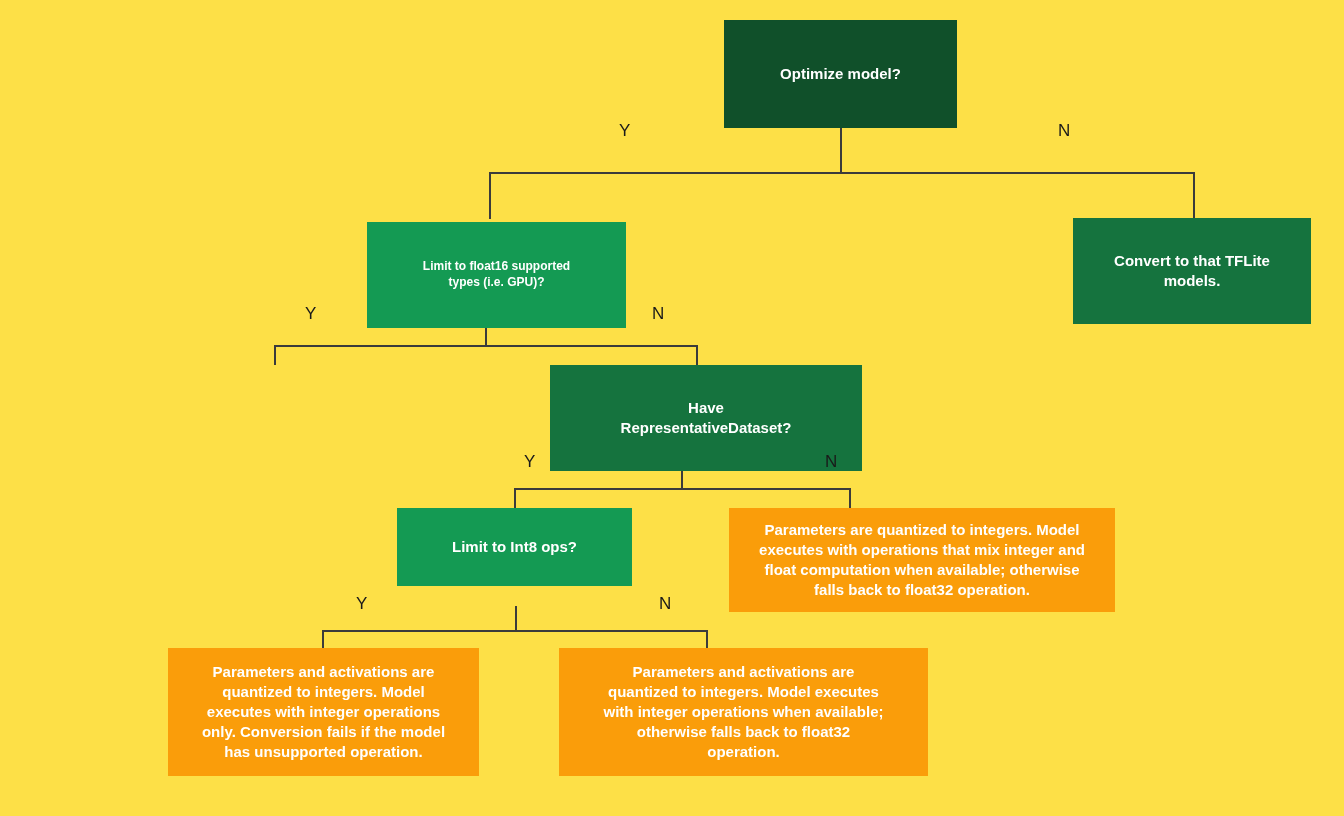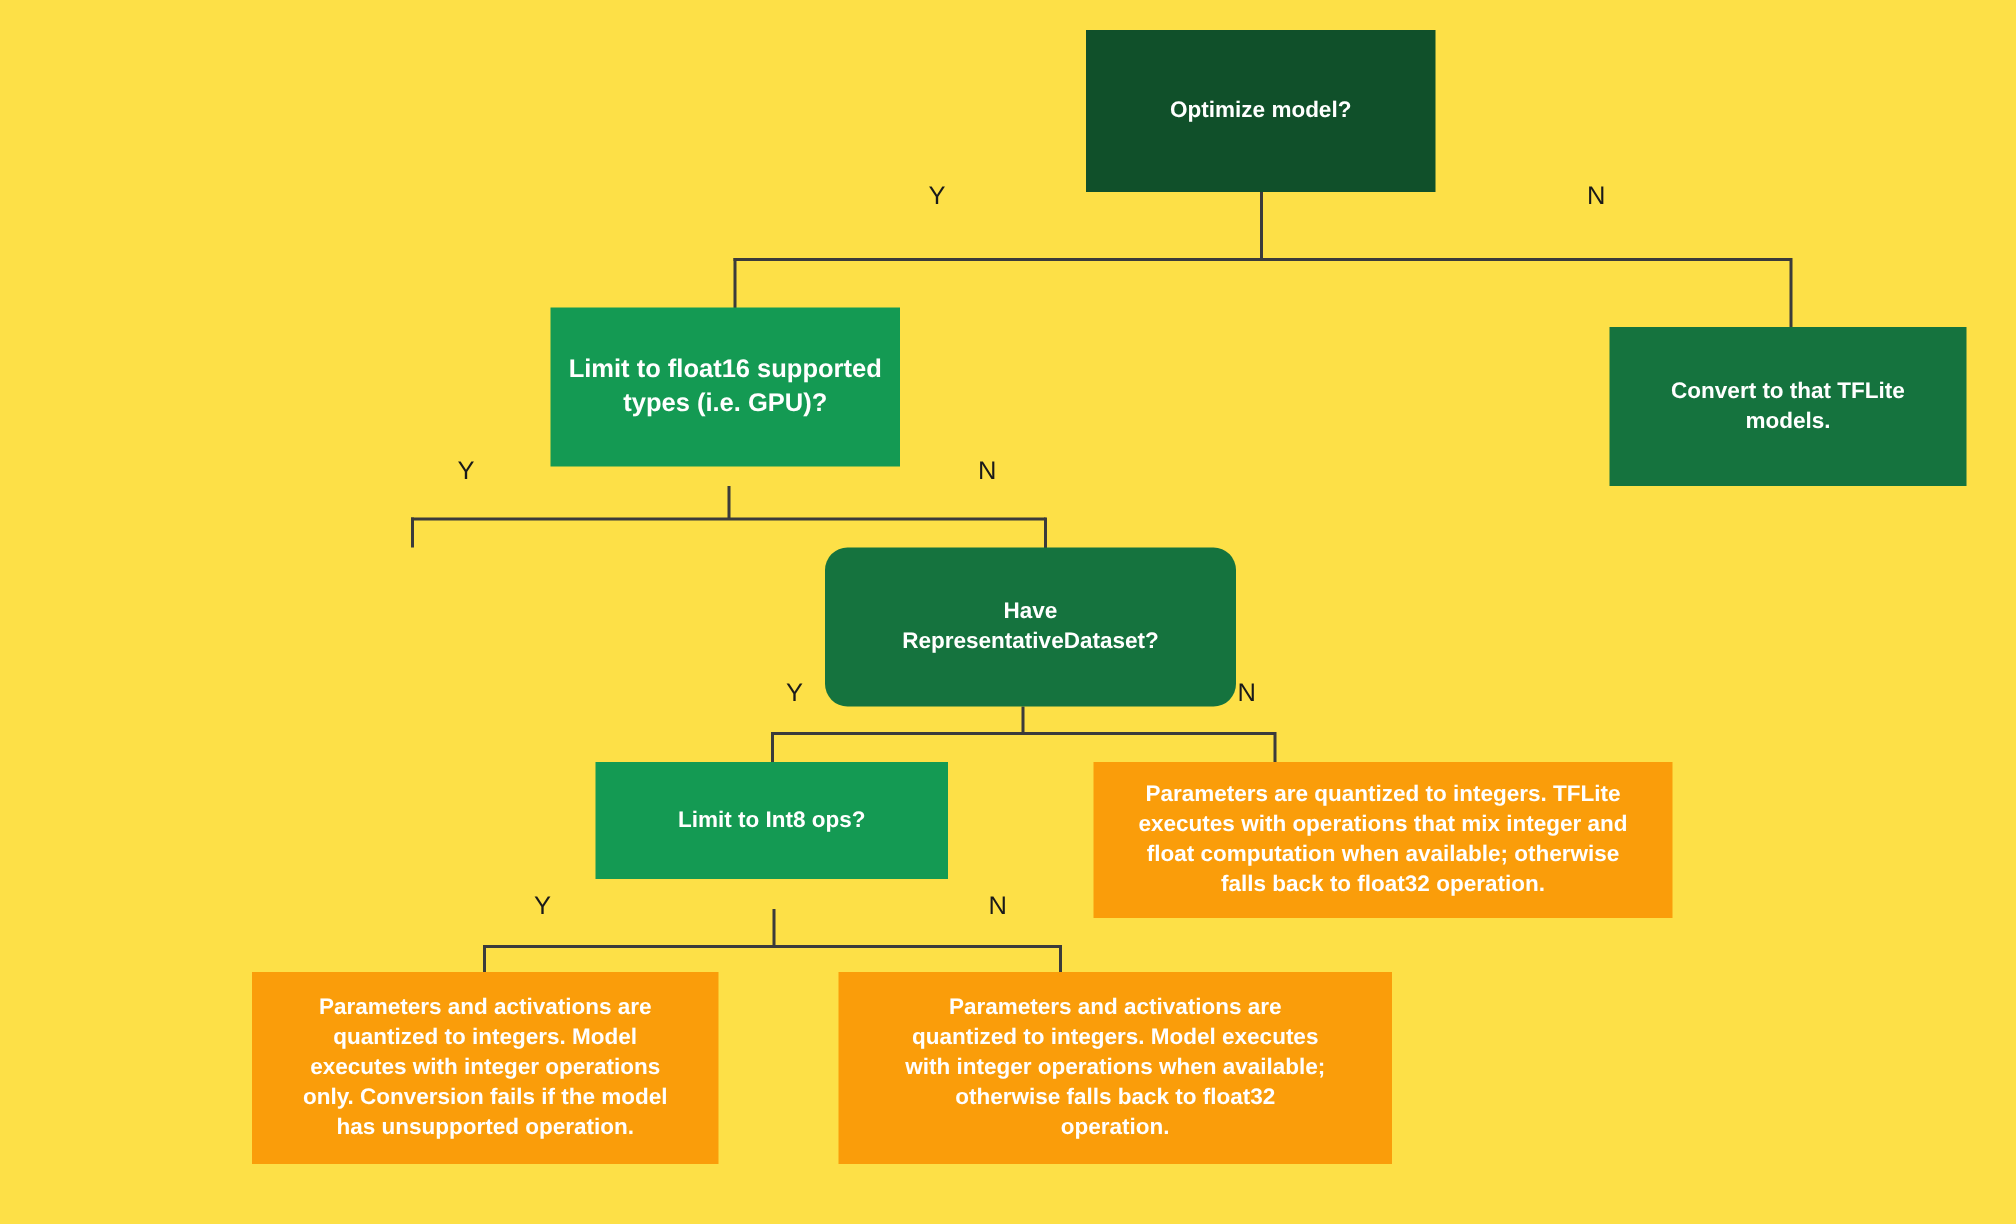--- a/index.html
+++ b/index.html
@@ -63,28 +63,28 @@
     <div class="edge v" style="left: 696px; top: 345px; height: 21px; background: rgb(59, 59, 59);"></div>
     <div class="edge v" style="left: 681px; top: 471px; height: 18px; background: rgb(59, 59, 59);"></div>
     <div class="edge h" style="left: 514px; top: 488px; width: 336px; background: rgb(59, 59, 59);"></div>
     <div class="edge v" style="left: 514px; top: 488px; height: 21px; background: rgb(59, 59, 59);"></div>
     <div class="edge v" style="left: 849px; top: 488px; height: 21px; background: rgb(59, 59, 59);"></div>
     <div class="edge v" style="left: 515px; top: 606px; height: 25px; background: rgb(59, 59, 59);"></div>
     <div class="edge h" style="left: 322px; top: 630px; width: 385px; background: rgb(59, 59, 59);"></div>
     <div class="edge v" style="left: 322px; top: 630px; height: 19px; background: rgb(59, 59, 59);"></div>
     <div class="edge v" style="left: 706px; top: 630px; height: 19px; background: rgb(59, 59, 59);"></div>
     <div class="node green-dark" style="left: 724px; top: 20px; width: 233px; height: 108px; font-size: 15px;">Optimize model?</div>
-    <div class="node green-bright" style="left: 367px; top: 205px; width: 233px; height: 106px; font-size: 17px;">Limit to float16 supported
+    <div class="node green-bright" style="left: 367px; top: 222px; width: 259px; height: 106px; font-size: 12px;">Limit to float16 supported
 types (i.e. GPU)?</div>
     <div class="node green-mid" style="left: 1073px; top: 218px; width: 238px; height: 106px; font-size: 15px;">Convert to that TFLite
 models.</div>
-    <div class="node green-mid" style="left: 550px; top: 365px; width: 274px; height: 106px; font-size: 15px; border-radius: 15px;">Have
+    <div class="node green-mid" style="left: 550px; top: 365px; width: 312px; height: 106px; font-size: 15px;">Have
 RepresentativeDataset?</div>
     <div class="node green-bright" style="left: 397px; top: 508px; width: 235px; height: 78px; font-size: 15px;">Limit to Int8 ops?</div>
-    <div class="node orange" style="left: 729px; top: 508px; width: 386px; height: 104px; font-size: 15px;">Parameters are quantized to integers. TFLite
+    <div class="node orange" style="left: 729px; top: 508px; width: 386px; height: 104px; font-size: 15px;">Parameters are quantized to integers. Model
 executes with operations that mix integer and
 float computation when available; otherwise
 falls back to float32 operation.</div>
     <div class="node orange" style="left: 168px; top: 648px; width: 311px; height: 128px; font-size: 15px;">Parameters and activations are
 quantized to integers. Model
 executes with integer operations
 only. Conversion fails if the model
 has unsupported operation.</div>
     <div class="node orange" style="left: 559px; top: 648px; width: 369px; height: 128px; font-size: 15px;">Parameters and activations are
 quantized to integers. Model executes

